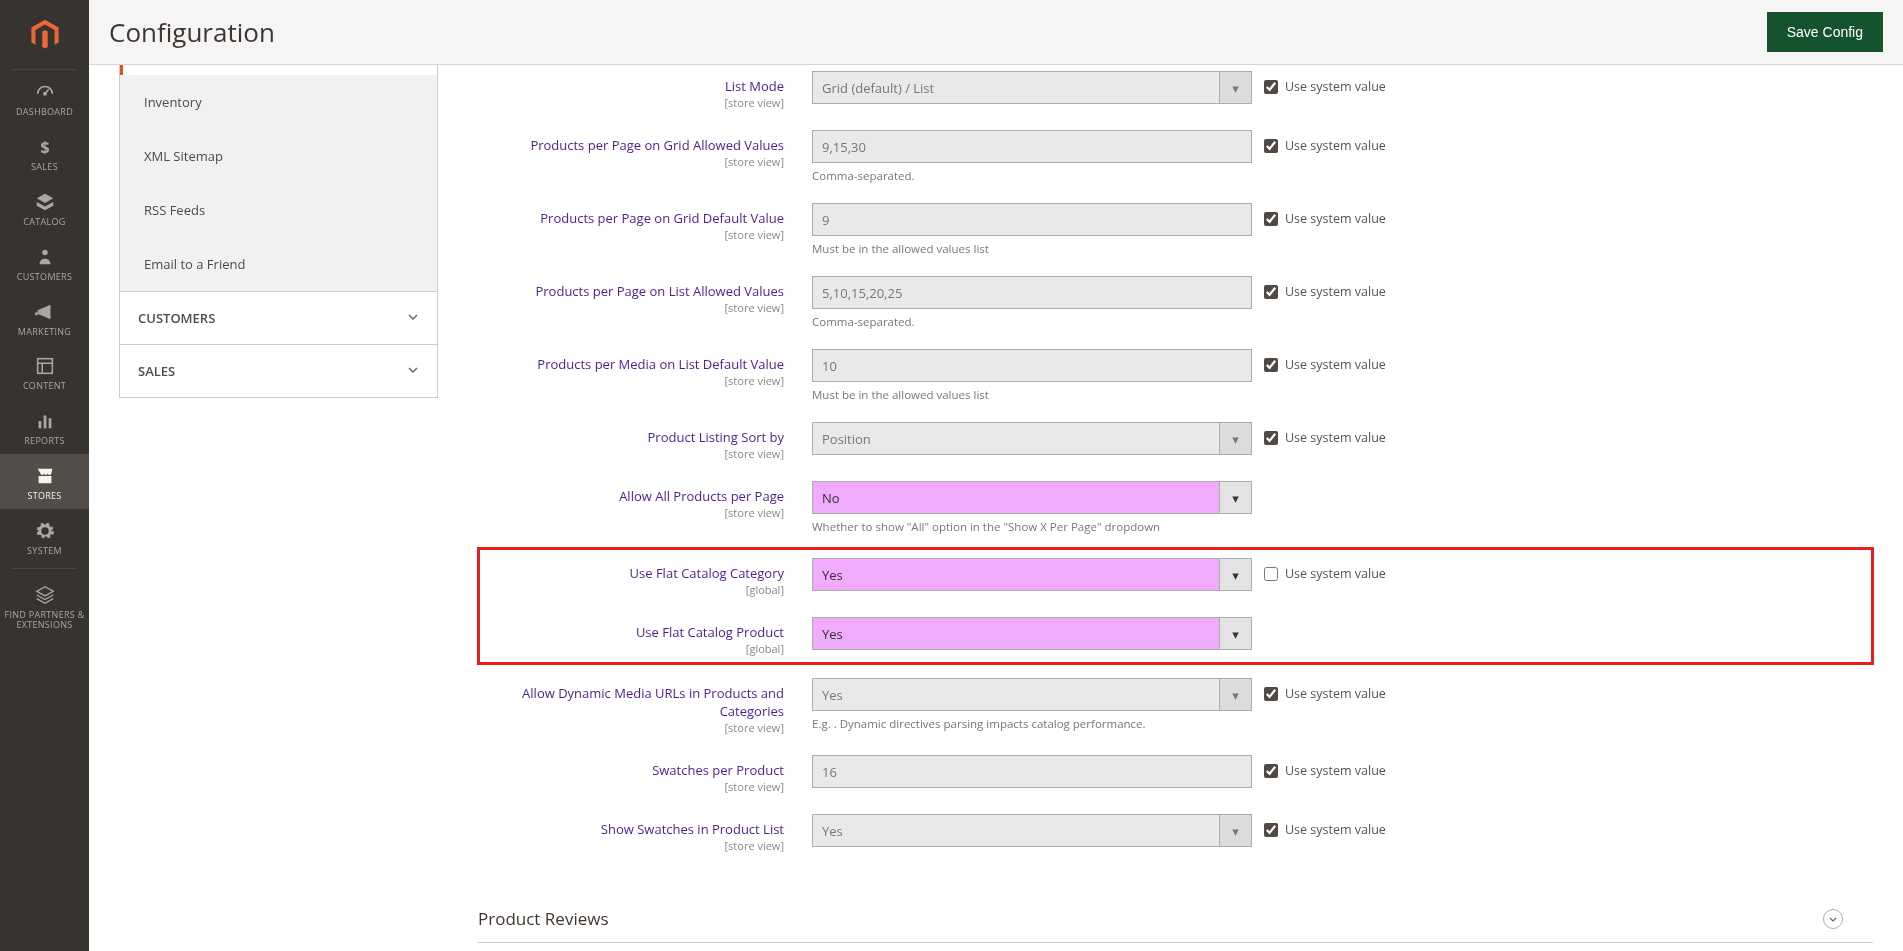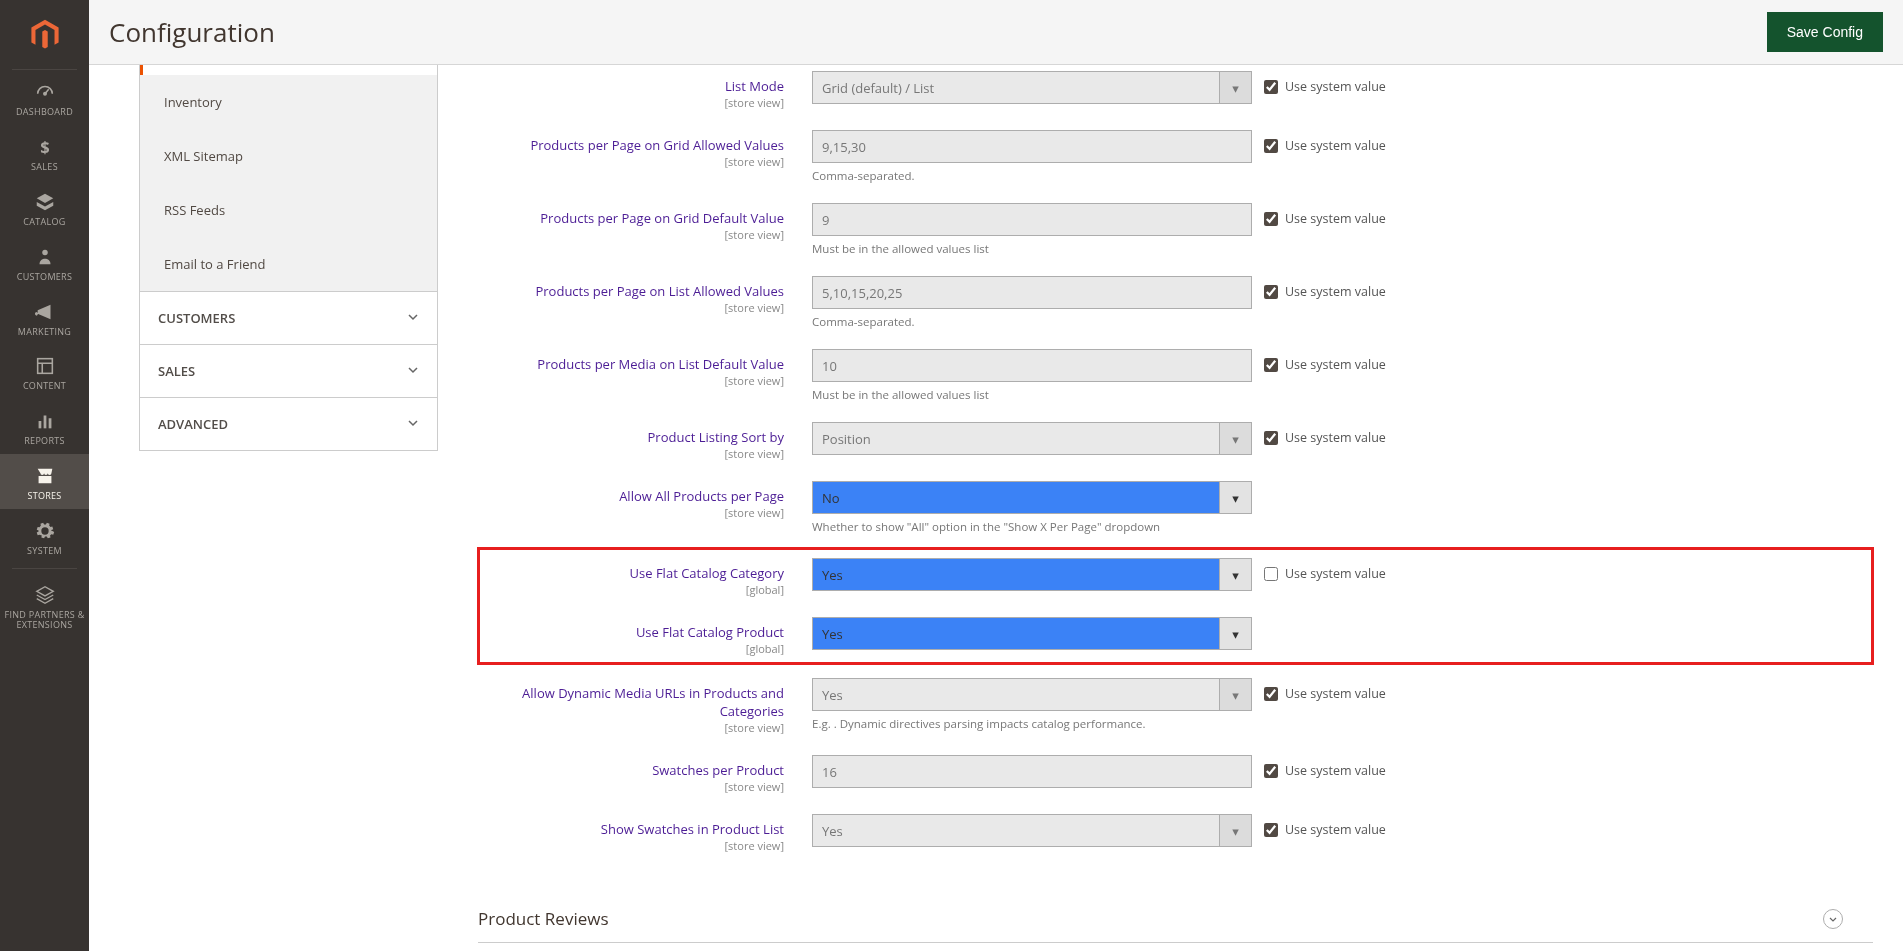--- a/index.html
+++ b/index.html
@@ -16,34 +16,34 @@
 .nav-sep { border-top:1px solid #4a4542; margin:4px 12px; }
 
 
 .pagehead { position: fixed; top:0; left:89px; right:0; height:65px; background:#f5f5f5; border-bottom:1px solid #d6d6d6; display:flex; align-items:center; padding:0 20px; z-index:5; }
 .pagehead h1 { font-weight:400; font-size:26px; color:#41362f; }
 .save-btn { margin-left:auto; background:#14532d; color:#fff; border:none; padding:0 20px; height:40px; font-size:14px; cursor:pointer; }
 
 
 .main { margin-left:89px; padding-top:65px; display:flex; min-height:100vh; }
 .sidecol { width:349px; padding:0 0 0 30px; flex-shrink:0; }
-.tabs { border:1px solid #ccc; border-top:none;margin-left:20px; }
+.tabs { border:1px solid #ccc; border-top:none; }
 .tab-active { border-left:3px solid #eb5202; background:#fff; height:10px; }
 .subtab { padding:18px 24px; color:#514943; font-size:13px; cursor:pointer; background:#f1f1f1; }
 .grouptab { padding:17px 18px; color:#524d49; font-size:13px; font-weight:600; cursor:pointer; background:#fff; border-top:1px solid #ccc; display:flex; align-items:center; }
 .grouptab .chev { margin-left:auto; }
 
 
 .formarea { flex:1; padding:0 30px 40px 40px; }
 .row { display:flex; align-items:flex-start; padding:6px 0 14px; }
 .row-label { width:334px; text-align:right; padding-right:28px; padding-top:6px; }
 .row-label .lt { font-size:13px; color:#4c1d95; }
 .row-label .sc { font-size:11px; color:#888; display:block; }
 .row-field { width:440px; }
-.row-field input, .row-field .sel { width:100%; height:33px; border:1px solid #adadad; padding:0 9px; font-size:13px; background:#3b82f6; font-family:inherit; }
+.row-field input, .row-field .sel { width:100%; height:33px; border:1px solid #adadad; padding:0 9px; font-size:13px; background:#f0abfc; font-family:inherit; }
 .row-field input:disabled, .row-field .sel.disabled { background:#e9e9e9; color:#777; }
 .sel { display:flex; align-items:center; position:relative; padding-right:30px; }
 .sel .selarrow { position:absolute; right:0; top:0; width:32px; height:31px; border-left:1px solid #adadad; background:#e3e3e3; display:flex; align-items:center; justify-content:center; }
 .sel.disabled .selarrow { background:#dcdcdc; }
 .row-field .help { font-size:11.5px; color:#777; margin-top:5px; }
 .row-check { width:175px; padding-left:12px; padding-top:7px; display:flex; align-items:center; gap:7px; font-size:12.5px; color:#555; }
 .row-check input { width:14px; height:14px; accent-color:#514943; }
 
 .hl { outline: 3px solid #e71f1f; outline-offset:-2px; padding:4px 0; }
 
@@ -148,26 +148,20 @@
           <span class="chev"><svg width="12" height="12" viewBox="0 0 12 12">
               <path d="M2 4l4 4 4-4" stroke="#666" fill="none" stroke-width="1.5"></path>
             </svg></span>
         </div>
       <div class="grouptab">
           <span>SALES</span>
           <span class="chev"><svg width="12" height="12" viewBox="0 0 12 12">
               <path d="M2 4l4 4 4-4" stroke="#666" fill="none" stroke-width="1.5"></path>
             </svg></span>
         </div>
-      <div class="grouptab">
-          <span>ADVANCED</span>
-          <span class="chev"><svg width="12" height="12" viewBox="0 0 12 12">
-              <path d="M2 4l4 4 4-4" stroke="#666" fill="none" stroke-width="1.5"></path>
-            </svg></span>
-        </div>
     </div>
   </div>
 
   <div class="formarea">
 
     <div class="row">
       <div class="row-label"><span class="lt">List Mode</span><span class="sc">[store view]</span></div>
       <div class="row-field">
           <div class="sel disabled">
             <span>Grid (default) / List</span>

